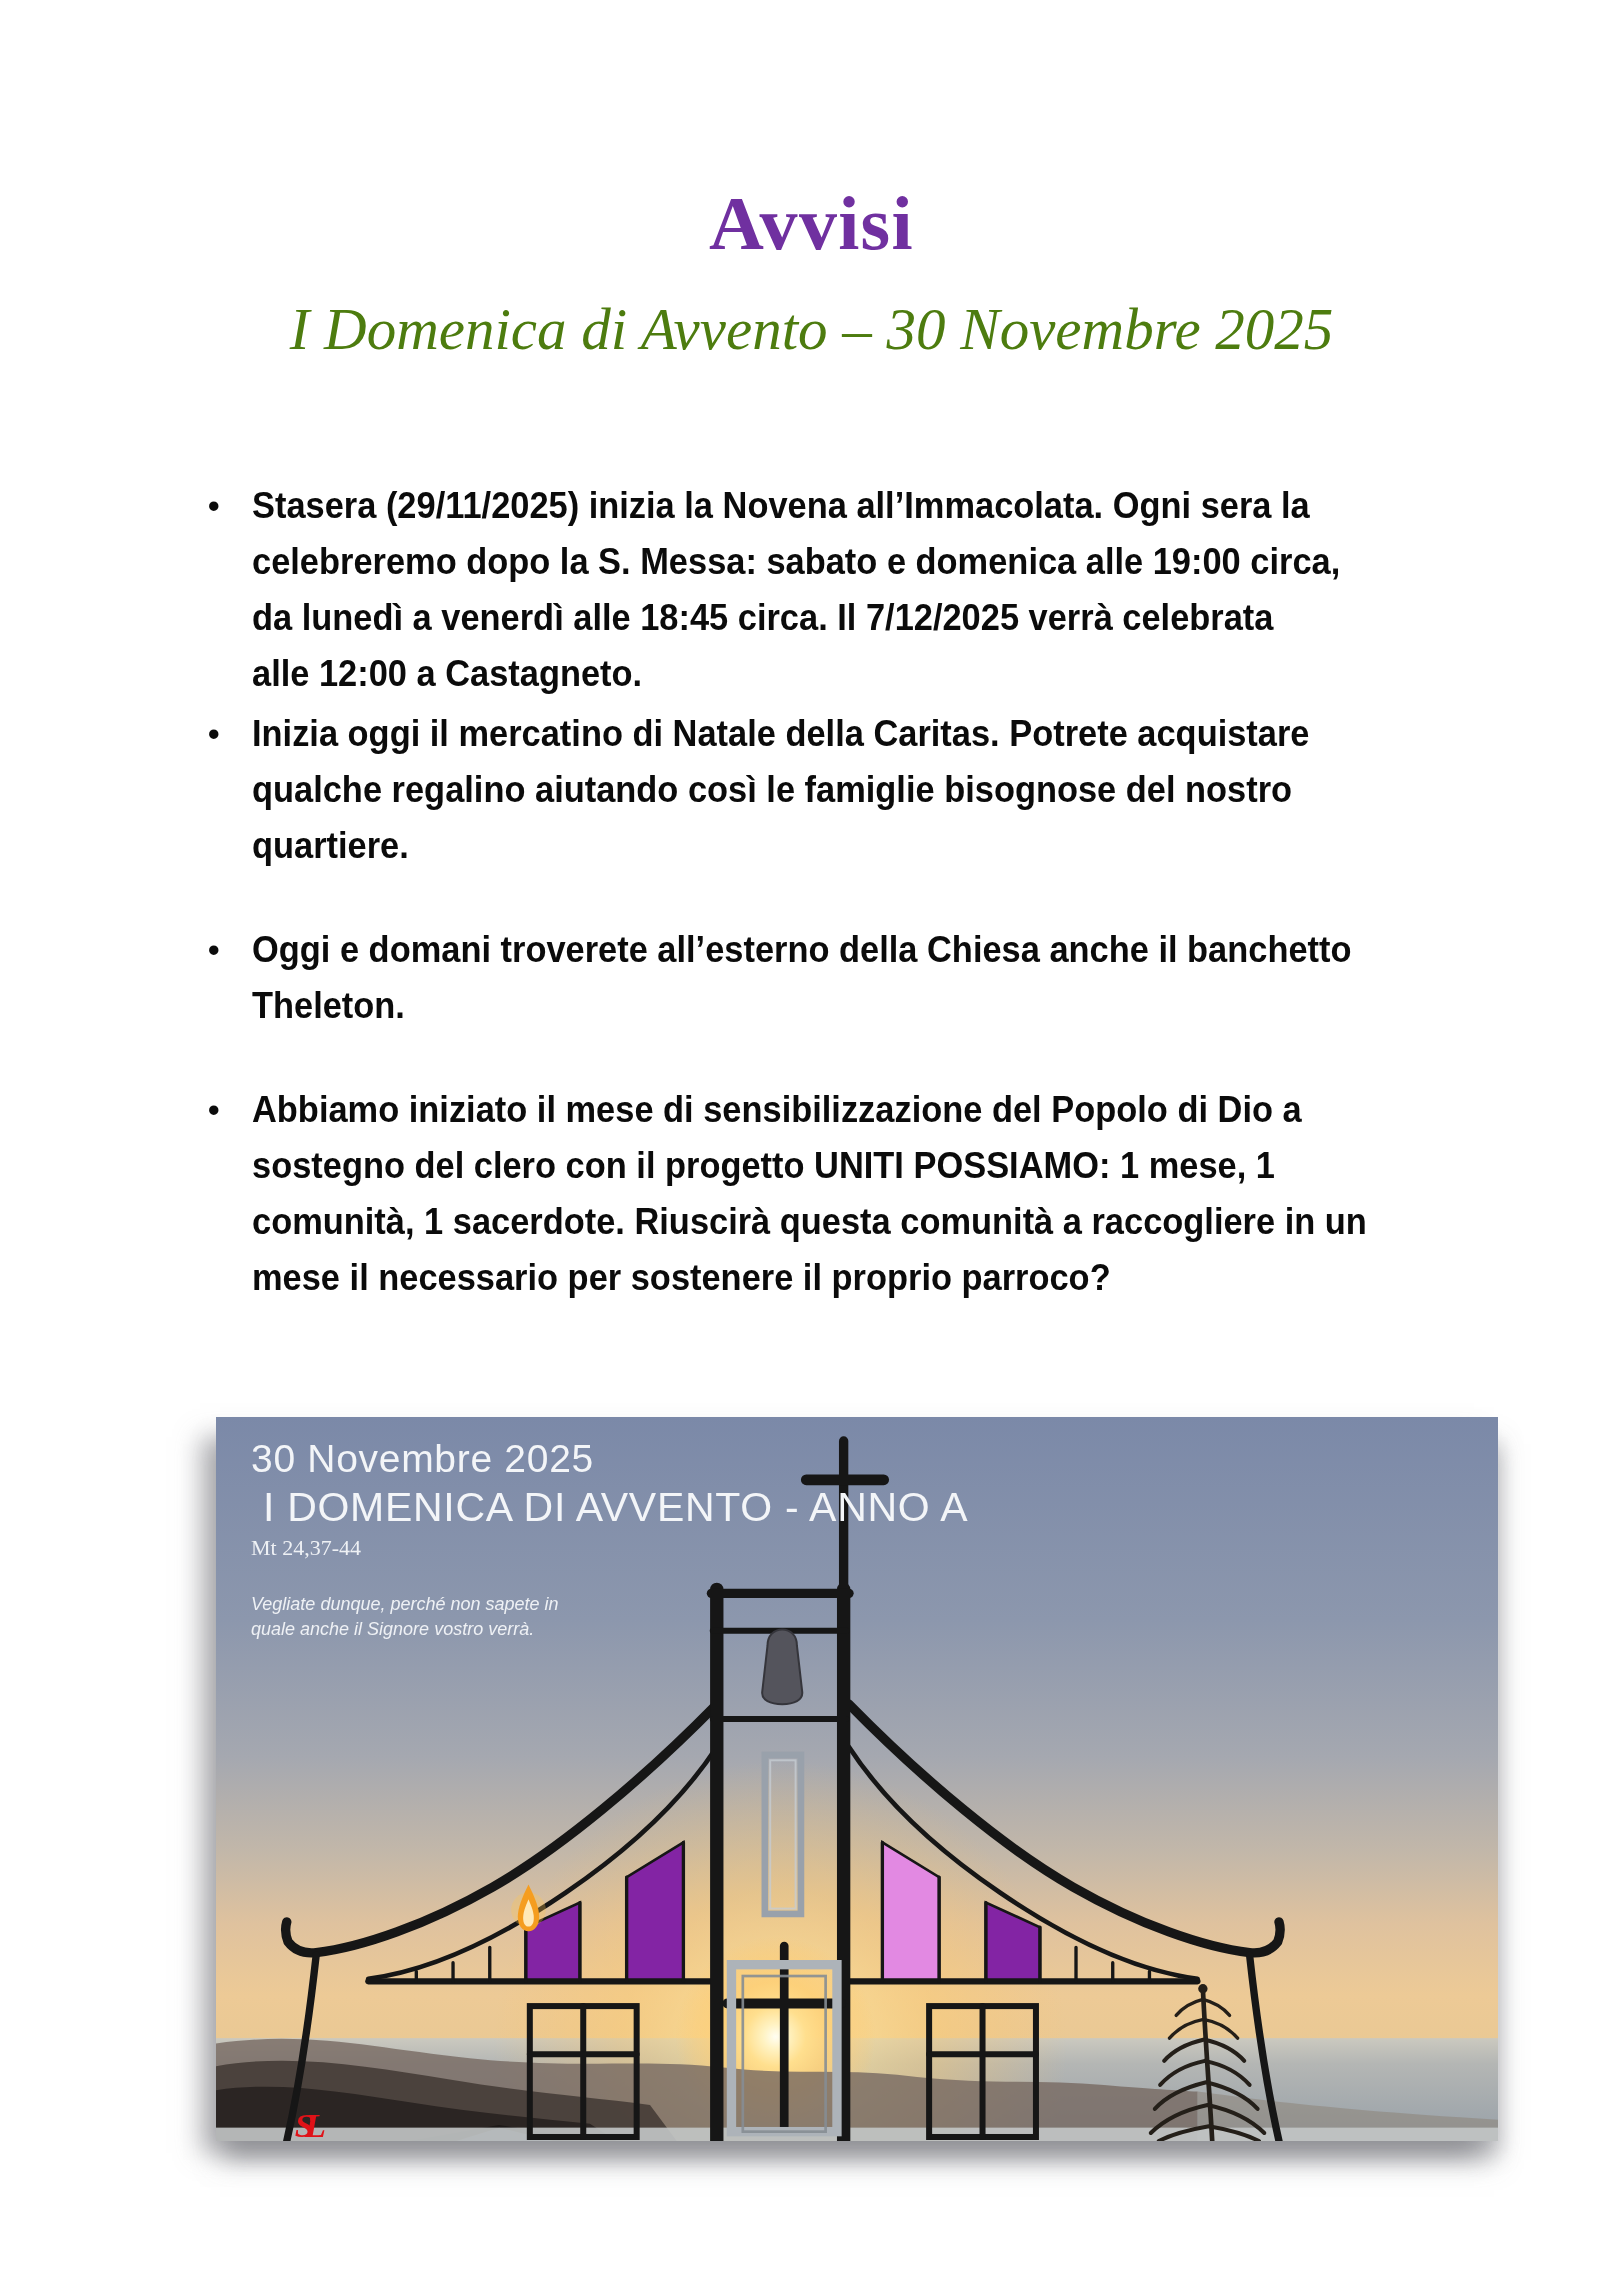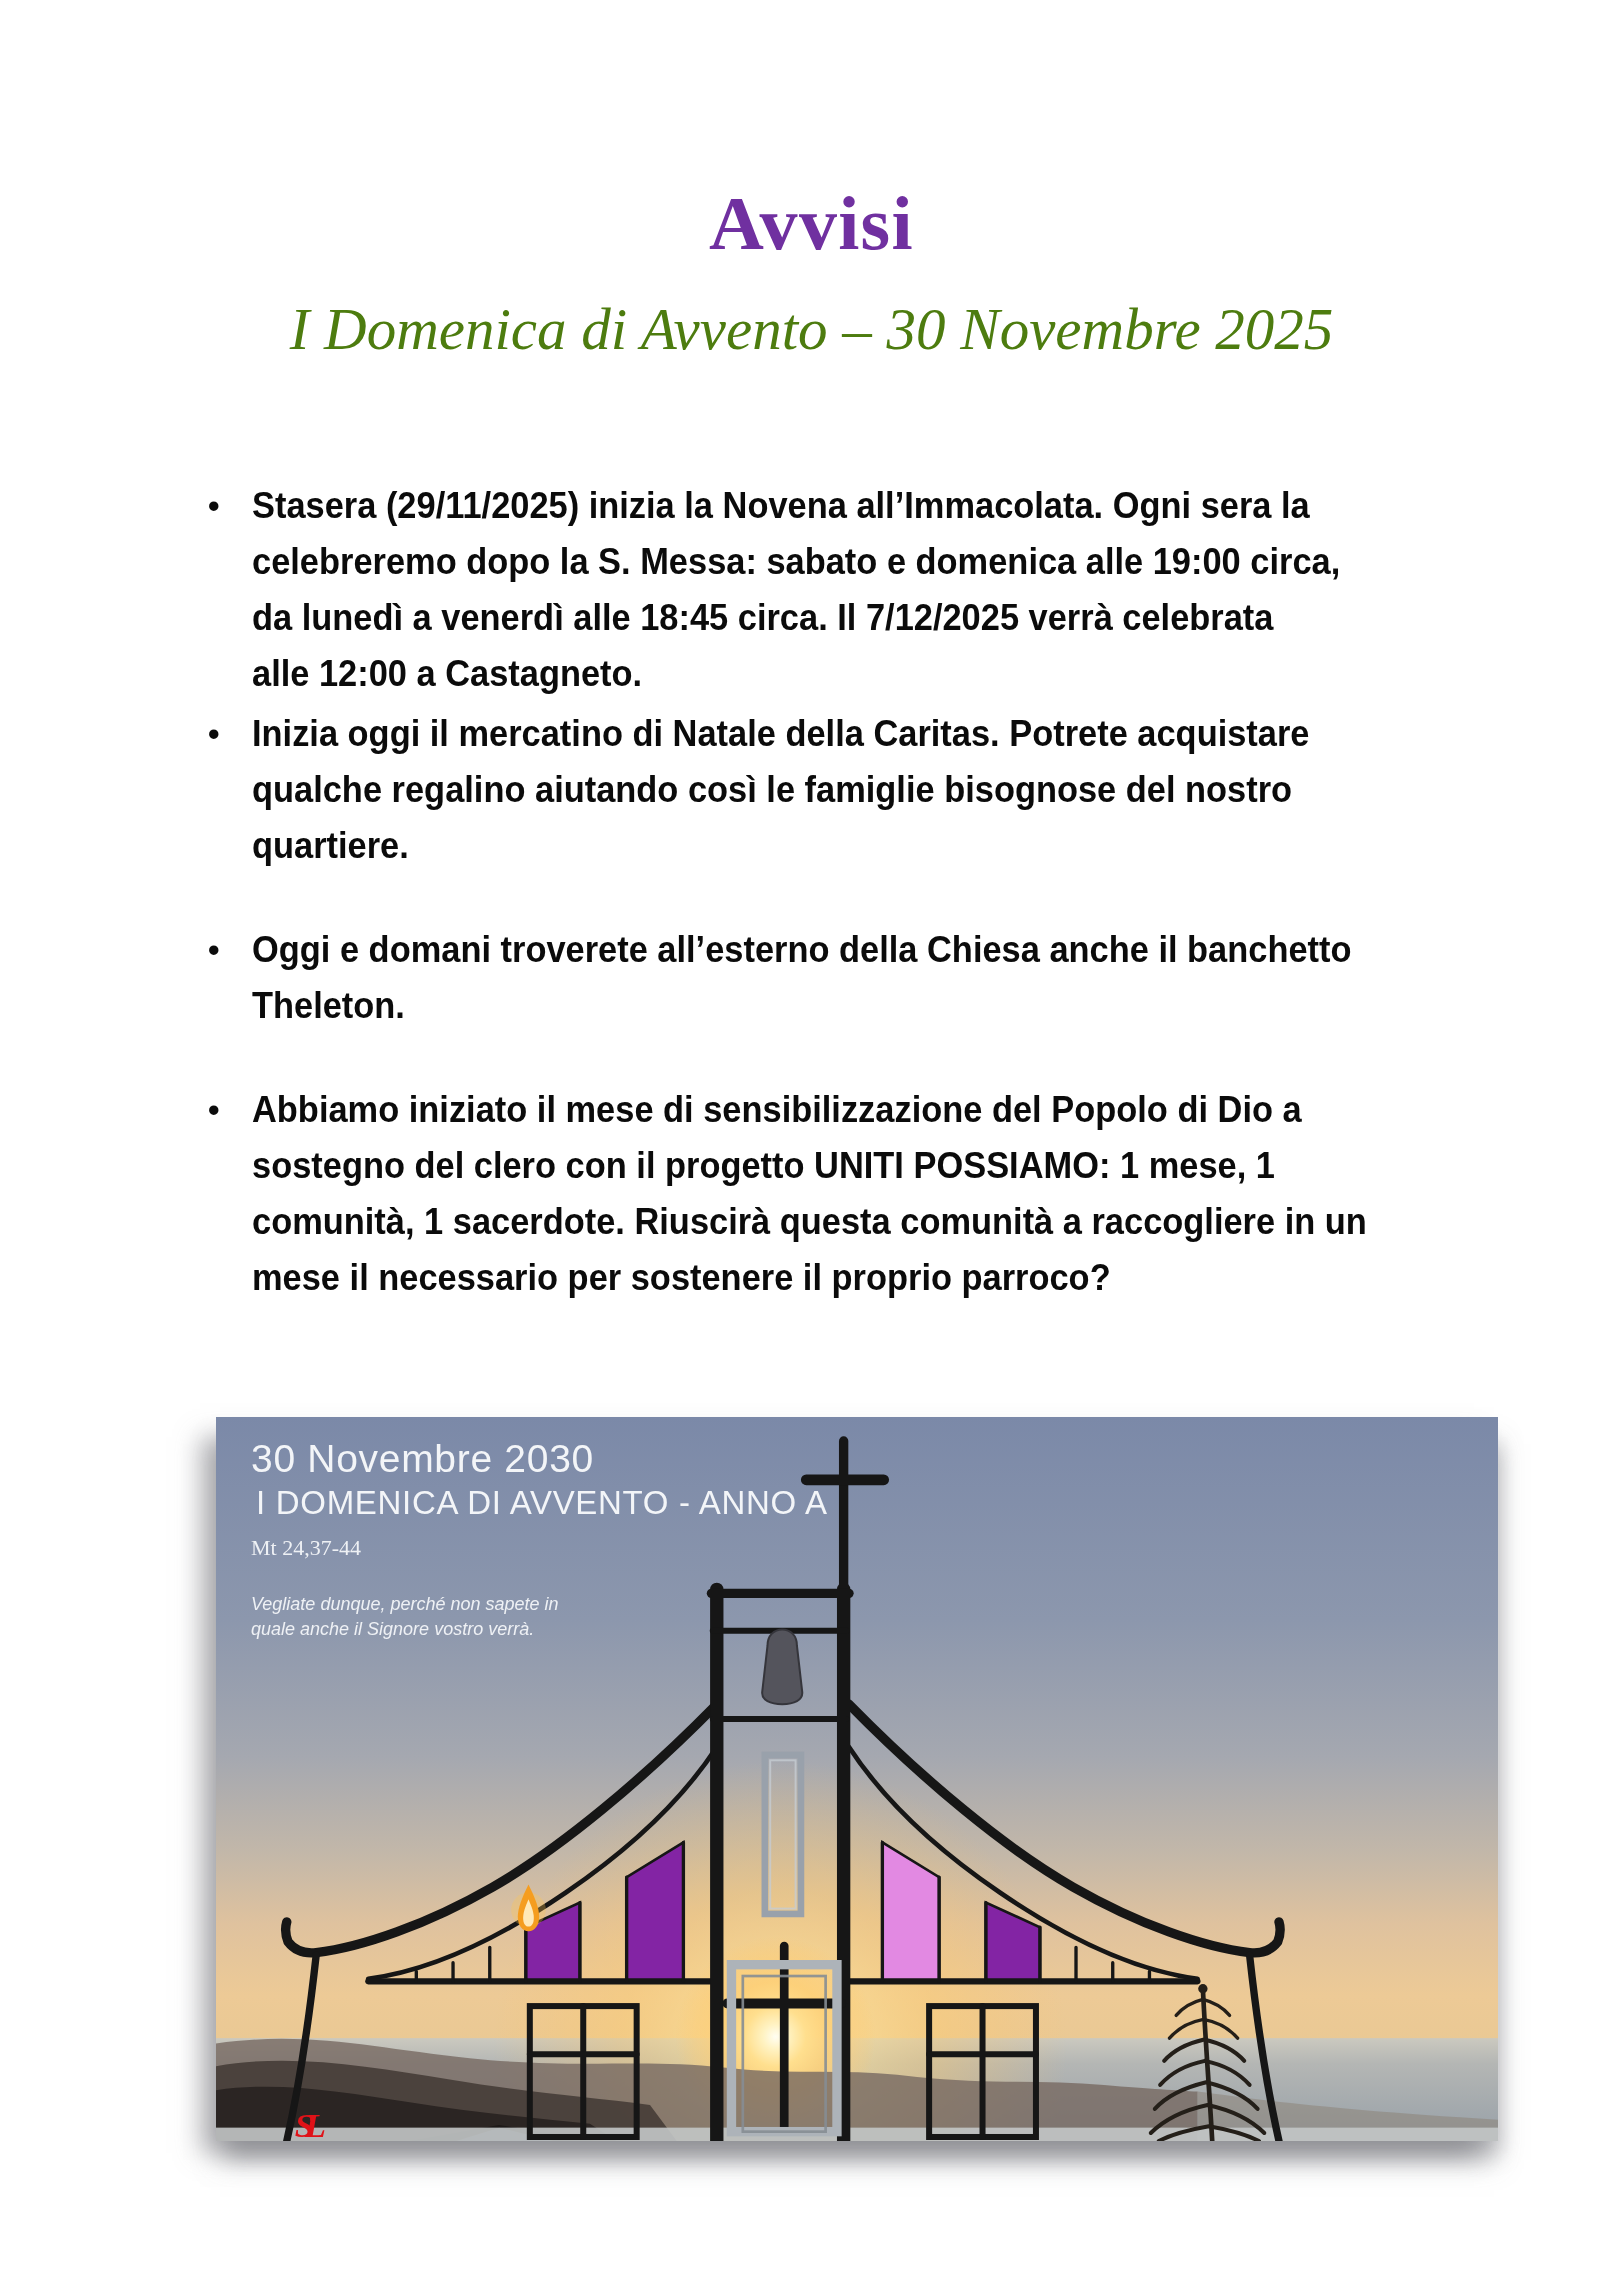--- a/index.html
+++ b/index.html
@@ -24,21 +24,21 @@
   .bullets li:nth-child(4){margin-top:48px;}
   
   .poster{position:absolute;left:216px;top:1417px;width:1282px;height:724px;margin:0;
           box-shadow:-20px 16px 23px -4px rgba(120,120,126,.5),
                      0 23px 25px -4px rgba(118,120,126,.5),
                      9.3px 20px 20px -6.7px rgba(140,140,146,.35);}
   .poster svg{position:absolute;left:0;top:0;width:100%;height:100%;display:block;}
   .p-text{position:absolute;left:35px;top:0;color:#f3f5f8;}
   .p-date{position:absolute;left:0;top:20px;font-size:39px;white-space:nowrap;
           letter-spacing:0.7px;}
-  .p-title{position:absolute;left:5px;top:67px;font-size:33px;white-space:nowrap;
+  .p-title{position:absolute;left:12px;top:67px;font-size:41px;white-space:nowrap;
            letter-spacing:0.7px;}
   .p-ref{position:absolute;left:0;top:118px;font-size:22px;white-space:nowrap;opacity:.96;font-family:Liberation Serif, serif;}
   .p-quote{position:absolute;left:0;top:175px;font-size:18px;line-height:25px;opacity:.96;font-style:italic;}
   .p-quote div{white-space:nowrap;}
 </style>
 </head>
 <body>
 
 <main class="page">
 
@@ -174,21 +174,21 @@
       <g>
         <circle cx="468" cy="738" r="26" fill="#ffc850" opacity=".3"></circle>
         <path d="M468,700 C458,720 452,736 452,748 C452,762 459,770 468,770 C477,770 484,762 484,748 C484,736 478,720 468,700 Z" fill="#f59d1f"></path>
         <path d="M468,722 C463,734 460,742 460,750 C460,759 464,763 468,763 C472,763 476,759 476,750 C476,742 473,734 468,722 Z" fill="#ffe9b8"></path>
       </g>
 
       <text x="118" y="1078" font-family="Liberation Serif, serif" font-style="italic" font-weight="bold" font-size="52" letter-spacing="-14" fill="#e01218">SL</text>
     </svg>
 
     <div class="p-text">
-      <div class="p-date">30 Novembre 2030</div>
+      <div class="p-date">30 Novembre 2025</div>
       <div class="p-title">I DOMENICA DI AVVENTO - ANNO A</div>
       <div class="p-ref">Mt 24,37-44</div>
       <div class="p-quote" id="p-quote">
           <div>Vegliate dunque, perché non sapete in</div>
           <div>quale anche il Signore vostro verrà.</div>
         </div>
     </div>
   </figure>
 
 </main>

